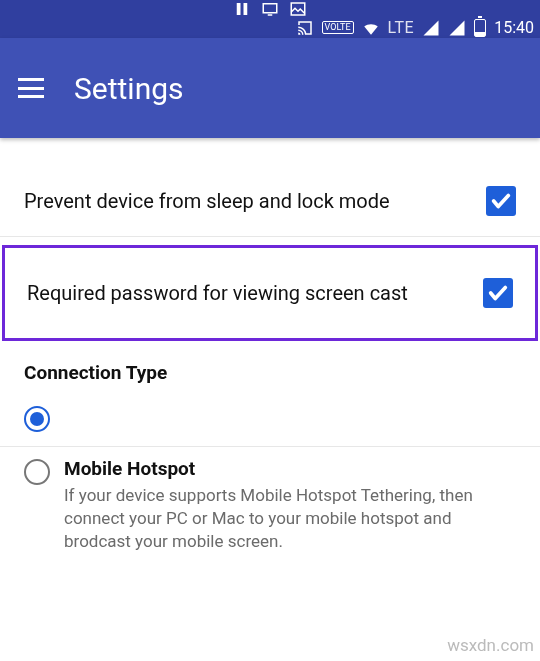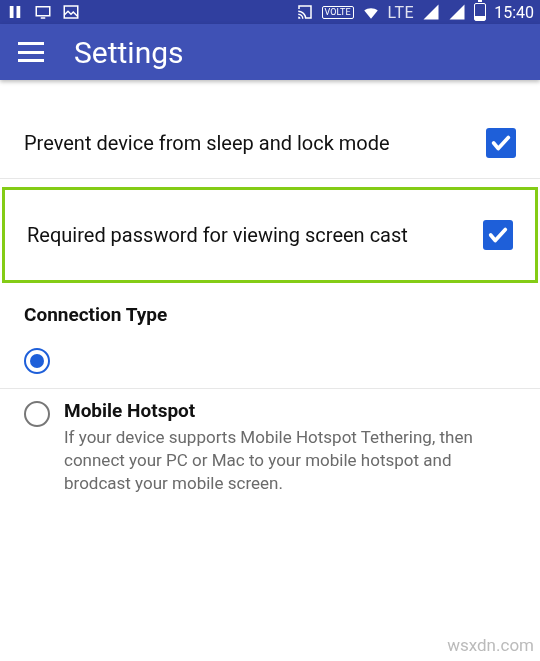--- a/index.html
+++ b/index.html
@@ -1,39 +1,40 @@
 <!DOCTYPE html>
 <html><head>
 <meta charset="utf-8">
 <style>
   * { box-sizing: border-box; margin: 0; padding: 0; }
   html, body { width: 540px; height: 661px; font-family: Roboto, Arial, sans-serif; background: #fff; overflow: hidden; }
 
   
   .statusbar {
-    height: 24px;
+    height: 38px;
     background: #303f9f;
     color: #fff;
     display: flex;
     align-items: center;
     padding: 0 6px;
     font-size: 14px;
+    flex-direction: column;
   }
   .statusbar .left { display: flex; gap: 10px; align-items: center; }
   .statusbar .right { margin-left: auto; display: flex; gap: 8px; align-items: center; }
   .sb-icon { width: 18px; height: 18px; display:inline-flex; align-items:center; justify-content:center; }
   .sb-text { font-size: 16px; letter-spacing: .5px; opacity:.85; }
   .volte-badge { border:1px solid #fff; font-size:9px; padding:0 2px; border-radius:2px; line-height:11px; }
   .batt { width:12px; height:18px; border:1.5px solid #fff; border-radius:2px; position:relative; display:flex; flex-direction:column; justify-content:flex-end;}
   .batt:before { content:""; position:absolute; top:-4px; left:3px; width:4px; height:2px; background:#fff;}
   .batt-fill { background:#fff; height:85%; width:100%; font-size:8px; color:#303f9f; text-align:center; line-height:14px; overflow:hidden;margin-top:12px;}
 
   
   .appbar {
-    height: 56px;
+    height: 100px;
     background: #3f51b5;
     color: #fff;
     display: flex;
     align-items: center;
     padding: 0 18px;
     gap: 30px;
     box-shadow: 0 2px 4px rgba(0,0,0,.25);
   }
   .hamburger { width:26px; height:20px; display:flex; flex-direction:column; justify-content:space-between; }
   .hamburger span { height:3px; background:#fff; width:100%; }
@@ -48,21 +49,21 @@
     gap: 8px;
   }
   .row .label { flex:1; font-size: 20px; color:#111; }
   .checkbox {
     width:30px; height:30px; border-radius:3px;
     background:#1e5fd9; display:flex; align-items:center; justify-content:center;
   }
   .checkbox svg { width:22px; height:22px; }
 
   .row.highlight {
-    border: 3px solid #84cc16;
+    border: 3px solid #6d28d9;
     margin: 8px 2px 0 2px;
     padding: 30px 22px;
   }
 
   .section-title {
     font-weight:700; font-size:19px; color:#111;
     padding: 20px 24px 10px 24px;
   }
 
   .radio-row {

